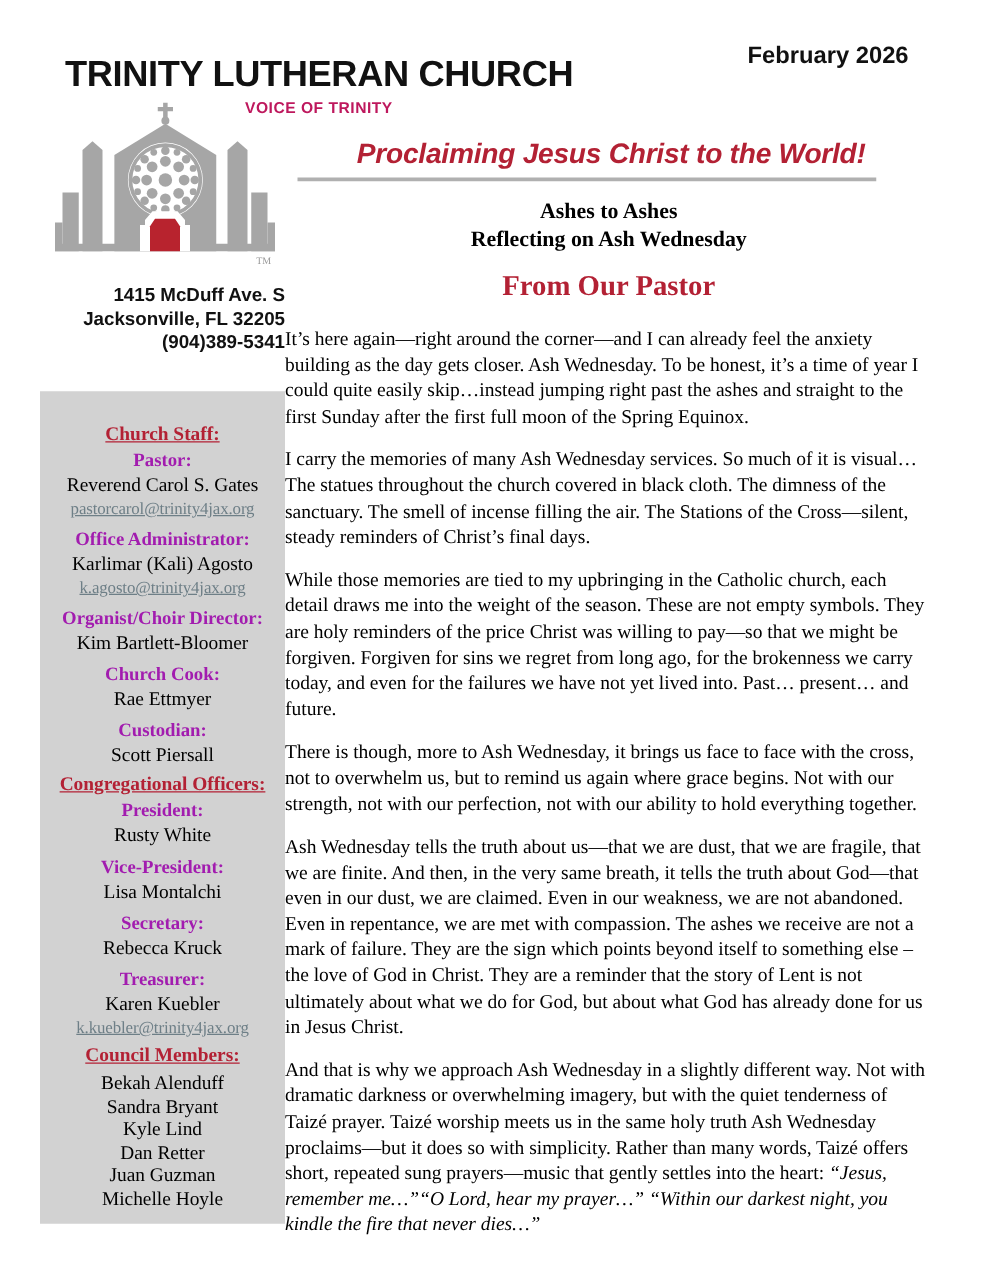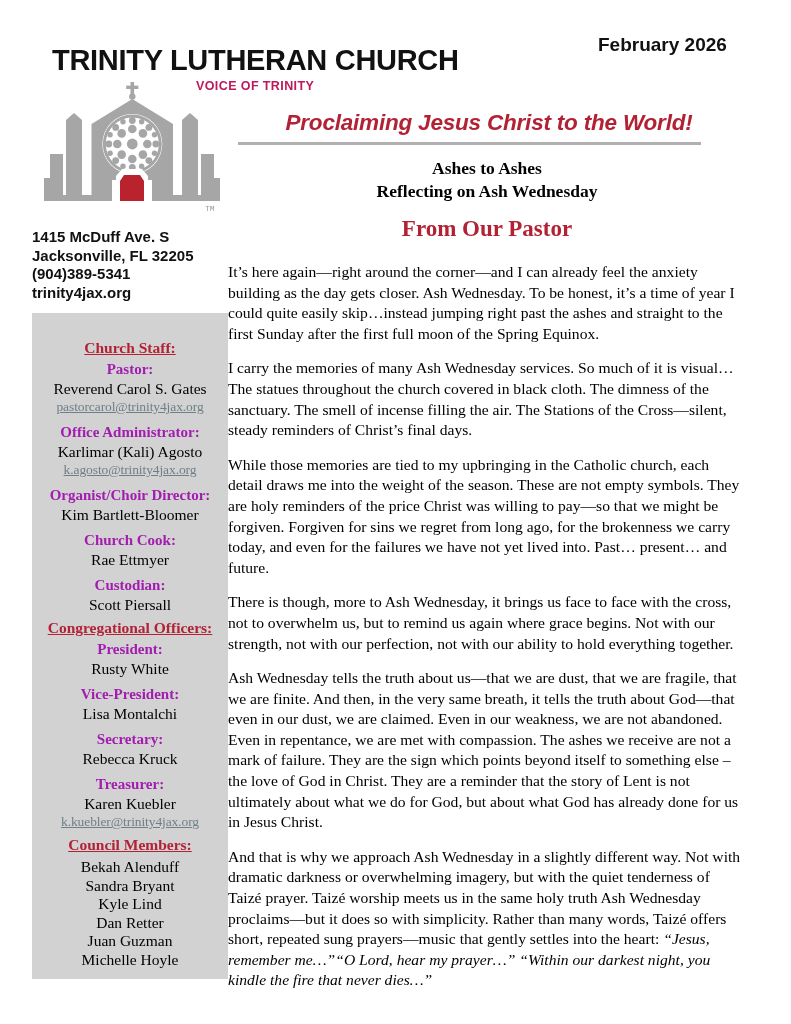--- a/index.html
+++ b/index.html
@@ -57,31 +57,31 @@
   
   #logo-wrap {
     position: absolute;
     left: 44px; top: 82px;
     width: 180px; height: 132px;
   }
   #logo-wrap svg { display: block; }
   #logo-tm {
     position: absolute;
     left: 205px; top: 204px;
-    font-family: Liberation Mono, monospace;
+    font-family: Liberation Serif, serif;
     font-size: 8px;
     color: #9a9a9a;
   }
 
   
   #address-block {
     position: absolute;
     left: 32px; top: 228px;
     width: 196px;
-    text-align: left;
+    text-align: right;
     font-family: "Liberation Sans", sans-serif;
     font-weight: bold;
     font-size: 15px;
     line-height: 18.5px;
     color: #111111;
   }
   #address-block div { white-space: nowrap; }
 
   
   #sidebar {
@@ -245,21 +245,20 @@
     <path d="M68 119 L68 98 L72 98 L72 94 L78 87 L98 87 L104 94 L104 98 L108 98 L108 119 Z" fill="#ffffff"></path>
     <path d="M76 119 L76 99 L80 93 L96 93 L100 99 L100 119 Z" fill="#b8232e"></path>
   </svg>
 </div>
 <div id="logo-tm">TM</div>
 
 <div id="address-block">
   <div>1415 McDuff Ave. S</div>
   <div>Jacksonville, FL 32205</div>
   <div>(904)389-5341</div>
-  <div>trinity4jax.org</div>
 </div>
 
 <div id="sidebar">
 
   <div class="sb-head">Church Staff:</div>
 
   <div class="sb-role tight">Pastor:</div>
   <div class="sb-name">Reverend Carol S. Gates</div>
   <div class="sb-email">pastorcarol@trinity4jax.org</div>
 

